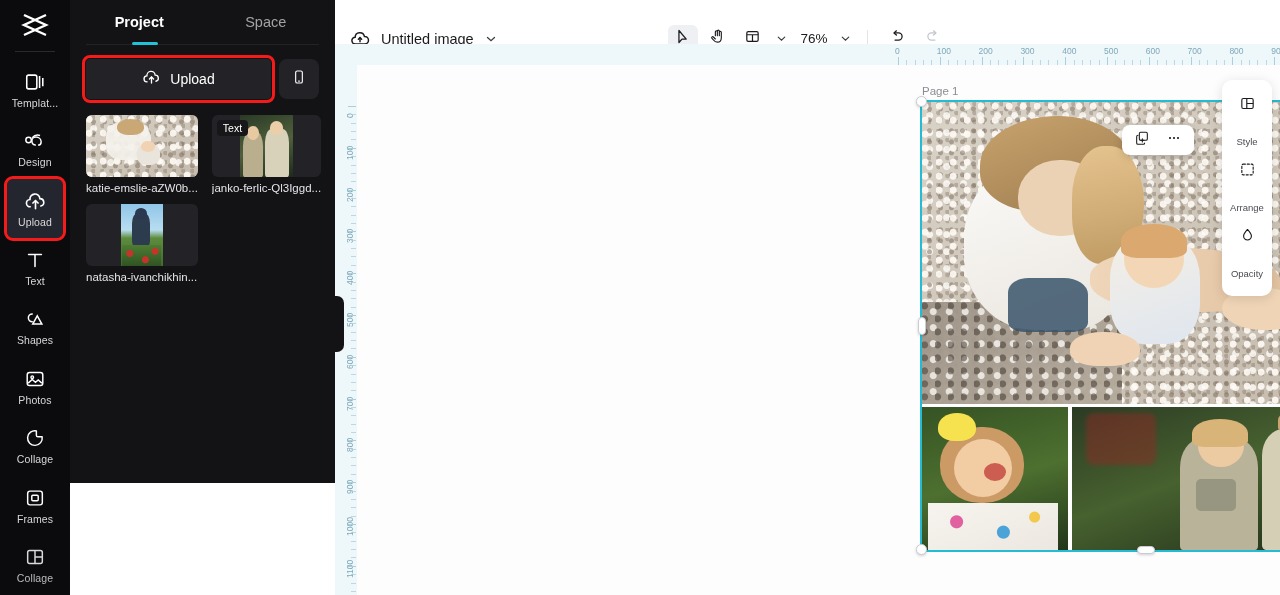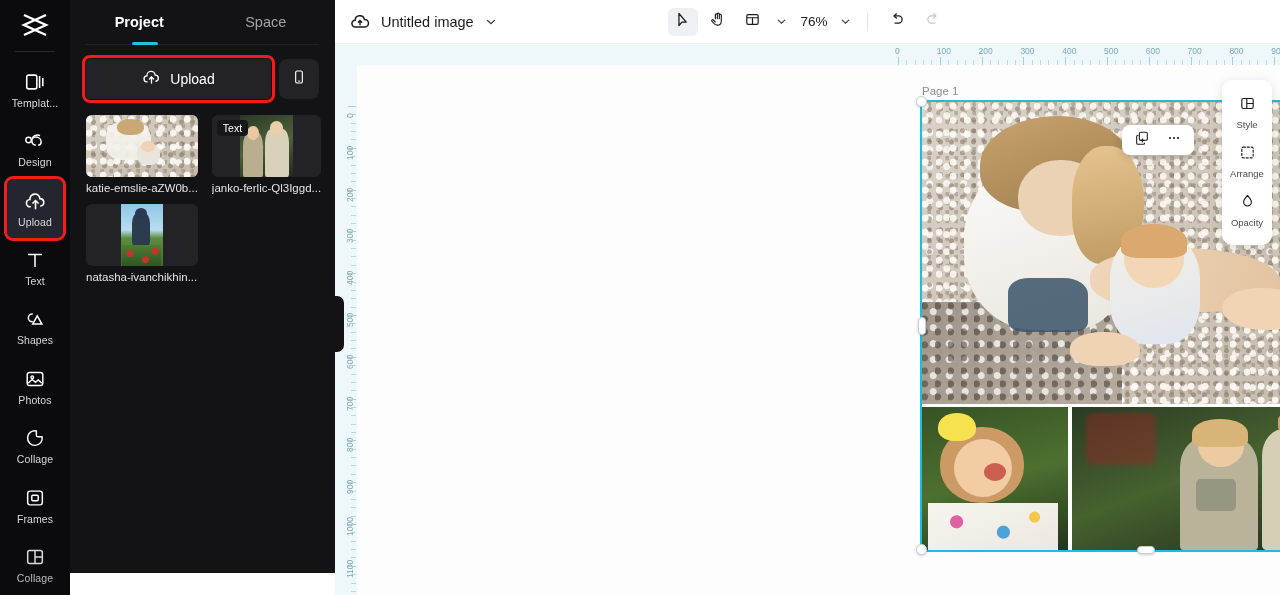--- a/index.html
+++ b/index.html
@@ -42,21 +42,21 @@
   }
   .rail-item.active { background: #23262e; }
   .rail-item.highlight-box {
     outline: 3px solid #f51b1b;
     outline-offset: 0px;
     border-radius: 6px;
   }
 
   
   .panel {
-    width: 265px; height: 573px;
+    width: 265px; height: 483px;
     background: #131316;
     flex: 0 0 265px;
     position: relative;
   }
   .panel-tabs {
     display: flex; align-items: center;
     height: 44px;
     padding: 0 6px;
     position: relative;
   }
@@ -143,20 +143,21 @@
 
   
   .main { flex: 1; position: relative; background: #fff; height: 595px; }
   .topbar {
     height: 44px;
     display: flex; align-items: center;
     padding: 0 14px;
     border-bottom: 1px solid #eceef0;
     background: #fff;
     position: relative;
+    margin-top: 17px;
   }
   .doc-cloud { width: 22px; height: 22px; margin-right: 10px; color: #1b1b1f; }
   .doc-title { font-size: 14.5px; color: #1b1b1f; }
   .chev { margin-left: 10px; color: #5a5a63; display: inline-flex; cursor: pointer; }
 
   .center-tools {
     position: absolute; left: 50%; transform: translateX(-50%);
     display: flex; align-items: center; gap: 5px;
   }
   .tool-btn {
@@ -268,21 +269,21 @@
 
   .right-panel {
     position: absolute; right: 8px; top: 36px;
     width: 50px;
     background: #fff; border-radius: 10px;
     box-shadow: 0 2px 12px rgba(0,0,0,.12);
     padding: 8px 0 10px;
     z-index: 25;
   }
   .rp-item {
-    display: flex; flex-direction: column; align-items: center; gap: 3px;
+    display: flex; flex-direction: column; align-items: center; gap: 20px;
     padding: 7px 0; cursor: pointer;
   }
   .rp-item .rp-label { font-size: 9.5px; color: #4a4a52; }
   .rp-item .rp-ic { color: #1b1b1f; }
 
   
   .ph { position: absolute; overflow: hidden; }
   .ph-beach {
     background:
       radial-gradient(circle at 22% 30%, rgba(255,250,245,.9) 0 3px, transparent 4px),

